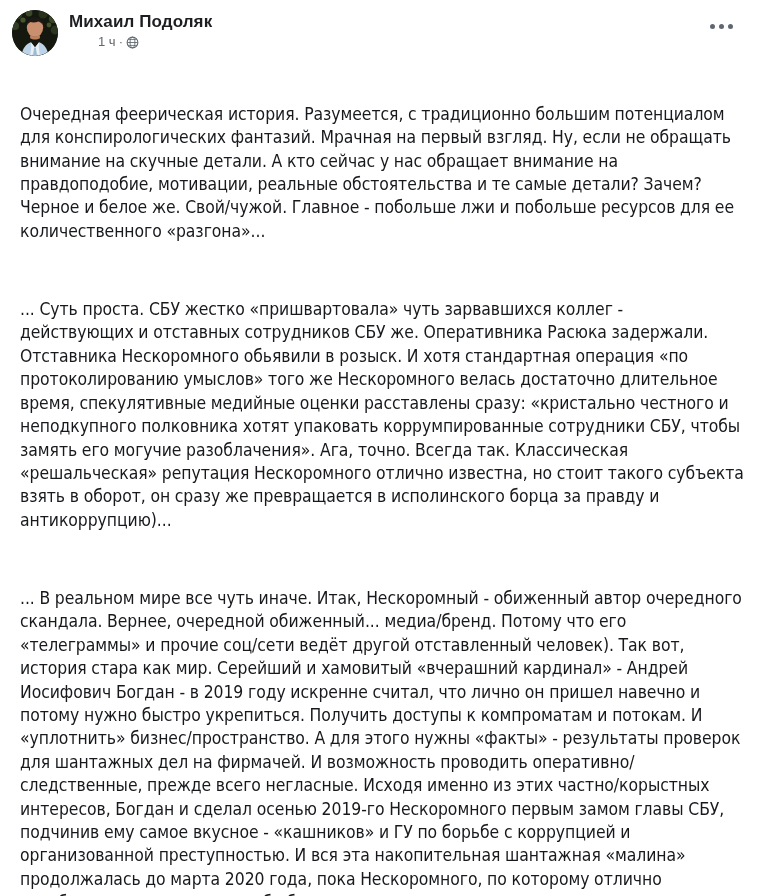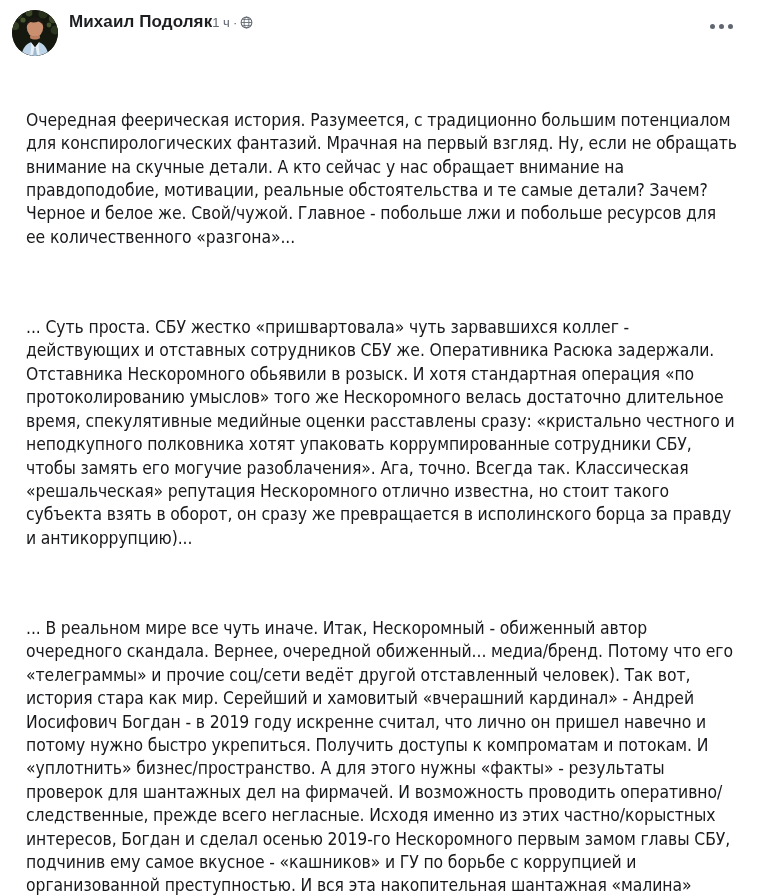--- a/index.html
+++ b/index.html
@@ -41,21 +41,21 @@
     height: 46px;
     border-radius: 50%;
     overflow: hidden;
     background: #1b1f17;
     margin-right: 11px;
   }
   .avatar svg { display: block; width: 46px; height: 46px; }
 
   .identity {
     display: flex;
-    flex-direction: row;
+    flex-direction: column;
     justify-content: center;
     padding-top: 1px;
     min-width: 0;
   }
 
   .author-name {
     font-size: 17px;
     line-height: 21px;
     font-weight: bold;
     color: #1c1e21;
@@ -63,20 +63,21 @@
     white-space: nowrap;
   }
 
   .meta {
     display: flex;
     align-items: center;
     margin-top: 2px;
     font-size: 13px;
     line-height: 16px;
     color: #606770;
+    margin-left: 29px;
   }
   .meta .timestamp { white-space: nowrap; }
   .meta .dot-sep {
     margin: 0 3px;
     font-size: 13px;
     line-height: 16px;
     color: #606770;
   }
   .meta .globe-icon {
     display: inline-flex;
@@ -125,21 +126,21 @@
     font-family: "DejaVu Sans Condensed", "Liberation Sans Narrow", "Liberation Sans", sans-serif;
     font-stretch: condensed;
     font-size: 17.4px;
     line-height: 23.4px;
     color: #17191c;
     letter-spacing: -0.05px;
     white-space: pre-wrap;
     word-spacing: -0.2px;
   }
   .article p {
-    margin: 10px;
+    margin: 4px;
     padding: 0;
   }
 </style>
 </head>
 <body>
 
 <div class="post">
 
   <div class="post-header">
 

